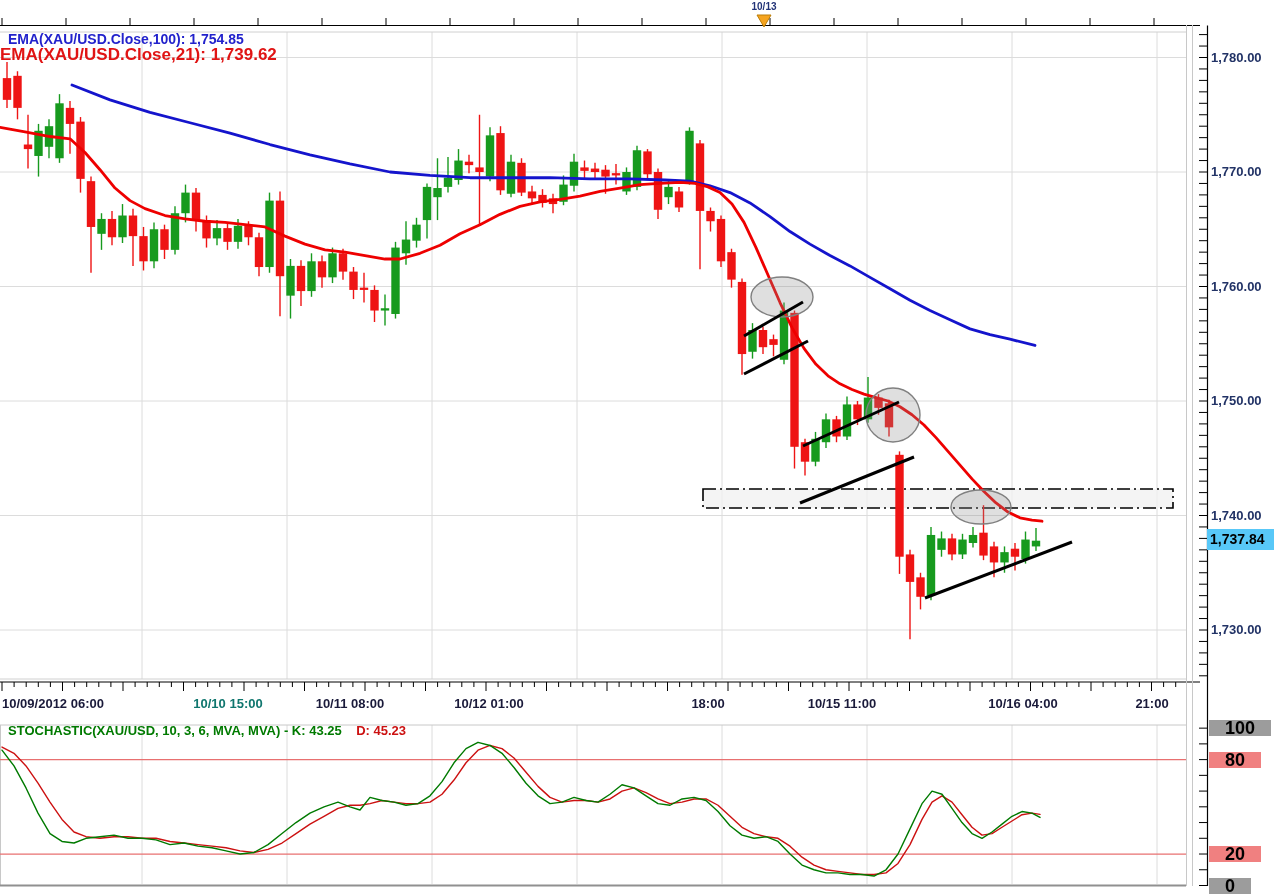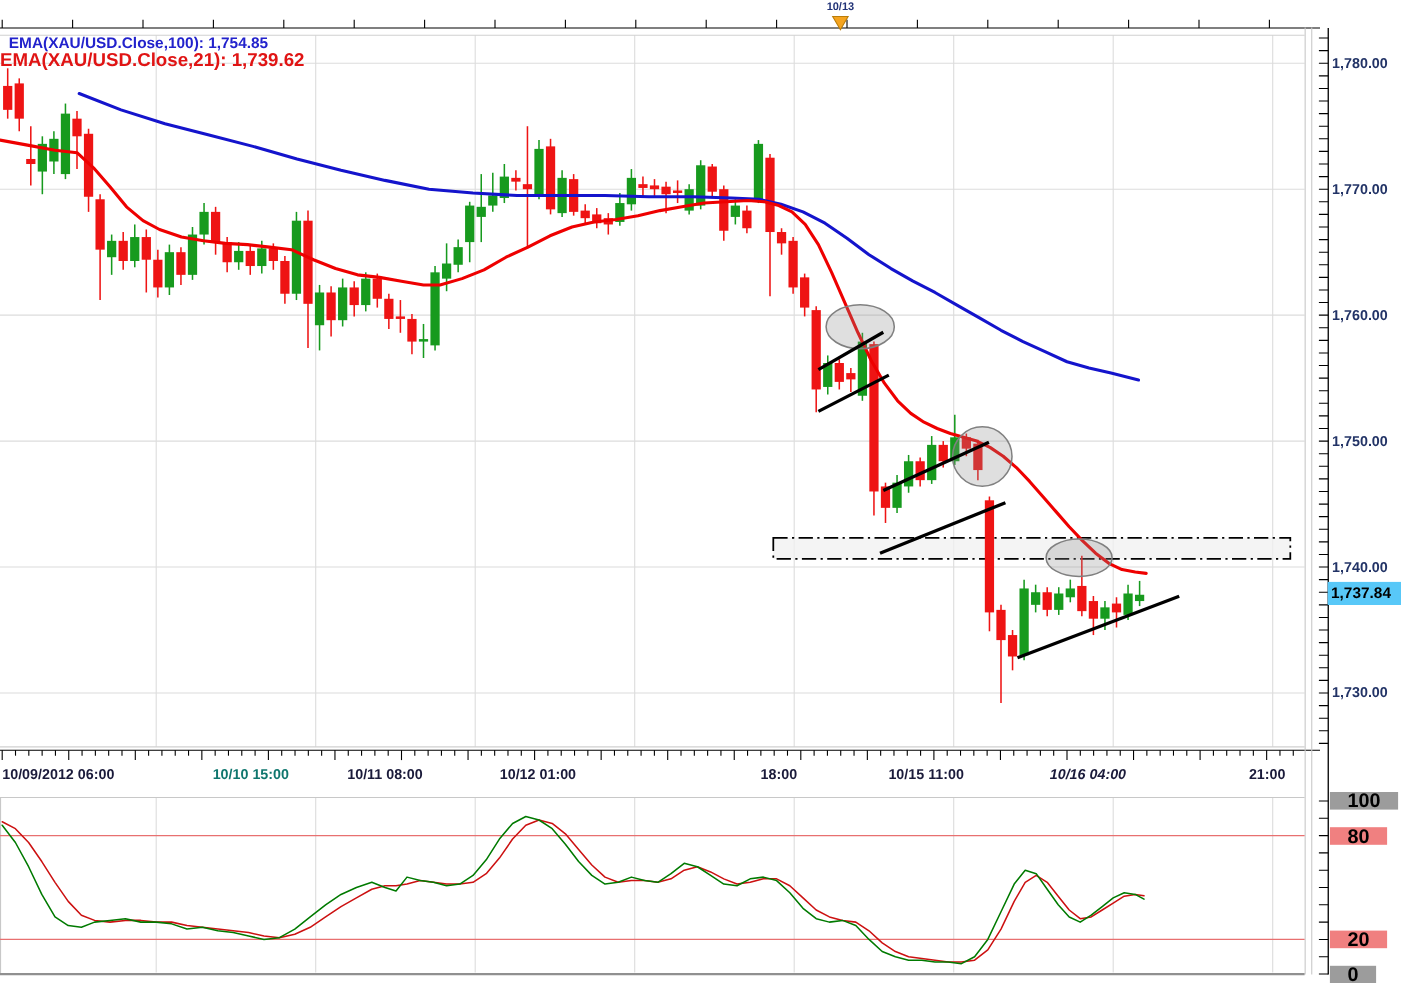--- a/index.html
+++ b/index.html
@@ -457,34 +457,39 @@
       <polyline points="2,750.179 14,765.914 26,787.943 38,813.119 50,833.5745 62,841.442 74,843.0155 86,838.295 100,836.7215 114,835.148 128,838.295 142,838.295 156,839.8685 170,844.589 184,843.0155 198,846.1625 212,847.736 226,850.883 240,854.03 254,852.4565 268,844.589 282,833.5745 296,822.56 310,813.119 324,806.825 338,802.1045 350,806.825 360,809.972 370,797.384 382,800.531 394,802.1045 406,805.2515 418,803.678 430,795.8105 442,781.649 454,762.767 466,748.6055 478,742.3115 490,745.4585 502,753.326 514,767.4875 526,783.2225 538,795.8105 550,803.678 562,802.1045 574,797.384 586,800.531 598,802.1045 610,794.237 622,784.796 634,787.943 646,795.8105 658,803.678 670,805.2515 682,798.9575 694,797.384 706,800.531 718,811.5455 730,825.707 742,835.148 754,838.295 766,836.7215 778,841.442 790,854.03 802,865.0445 814,869.765 826,872.912 838,872.912 850,874.4855 862,874.4855 874,876.059 886,869.765 898,854.03 910,828.854 922,803.678 932,791.09 942,794.237 952,808.3985 962,822.56 972,833.5745 982,838.295 992,832.001 1002,824.1335 1012,816.266 1022,811.5455 1032,813.119 1040,817.446125" fill="none" stroke="#007a00" stroke-width="1.4" stroke-linejoin="round" stroke-linecap="round"></polyline>
     </svg>
 
   <div class="lbl legend1" style="color: rgb(34, 34, 204);">EMA(XAU/USD.Close,100): 1,754.85</div>
   <div class="lbl legend2" style="color: rgb(224, 20, 20);">EMA(XAU/USD.Close,21): 1,739.62</div>
 
   <div class="lbl marker-lbl" id="marker-lbl" style="left: 764px; color: rgb(34, 51, 119);">10/13</div>
 
   <div class="badge" id="price-badge" style="background: rgb(88, 200, 248); left: 1207px; top: 529.232px; width: 64px;">1,737.84</div>
 
+  <div class="lbl sto-legend">
+    <span id="sto-k" style="color: rgb(0, 122, 0);">STOCHASTIC(XAU/USD, 10, 3, 6, MVA, MVA) -  K: 43.25</span>
+    <span>&nbsp;&nbsp;</span>
+    <span id="sto-d" style="color: rgb(204, 17, 17);">D: 45.23</span>
+  </div>
 
   <div id="labels-layer">
       <div class="lbl price-lbl" style="left: 1211px; top: 49.5px; color: rgb(34, 51, 102);">1,780.00</div>
       <div class="lbl price-lbl" style="left: 1211px; top: 164px; color: rgb(34, 51, 102);">1,770.00</div>
       <div class="lbl price-lbl" style="left: 1211px; top: 278.5px; color: rgb(34, 51, 102);">1,760.00</div>
       <div class="lbl price-lbl" style="left: 1211px; top: 393px; color: rgb(34, 51, 102);">1,750.00</div>
       <div class="lbl price-lbl" style="left: 1211px; top: 507.5px; color: rgb(34, 51, 102);">1,740.00</div>
       <div class="lbl price-lbl" style="left: 1211px; top: 622px; color: rgb(34, 51, 102);">1,730.00</div>
       <div class="lbl date-lbl" style="left: 53px; color: rgb(26, 26, 58);">10/09/2012 06:00</div>
       <div class="lbl date-lbl" style="left: 228px; color: #0f766e;">10/10 15:00</div>
       <div class="lbl date-lbl" style="left: 350px; color: rgb(26, 26, 58);">10/11 08:00</div>
       <div class="lbl date-lbl" style="left: 465px; color: rgb(26, 26, 58); margin-left: 24px;">10/12 01:00</div>
       <div class="lbl date-lbl" style="left: 708px; color: rgb(26, 26, 58);">18:00</div>
       <div class="lbl date-lbl" style="left: 842px; color: rgb(26, 26, 58);">10/15 11:00</div>
-      <div class="lbl date-lbl" style="left: 989px; color: rgb(26, 26, 58); font-style: italic;">10/16 04:00</div>
+      <div class="lbl date-lbl" style="left: 1023px; color: rgb(26, 26, 58);">10/16 04:00</div>
       <div class="lbl date-lbl" style="left: 1152px; color: rgb(26, 26, 58);">21:00</div>
       <div class="lbl sto-lvl" style="left: 1209px; top: 720.15px; background: rgb(156, 156, 156);">100</div>
       <div class="lbl sto-lvl" style="left: 1209px; top: 751.62px; background: rgb(240, 128, 128);">80</div>
       <div class="lbl sto-lvl" style="left: 1209px; top: 846.03px; background: rgb(240, 128, 128);">20</div>
       <div class="lbl sto-lvl" style="left: 1209px; top: 877.5px; background: rgb(156, 156, 156);">0</div>
     </div>
 </div>
 
 </body></html>

